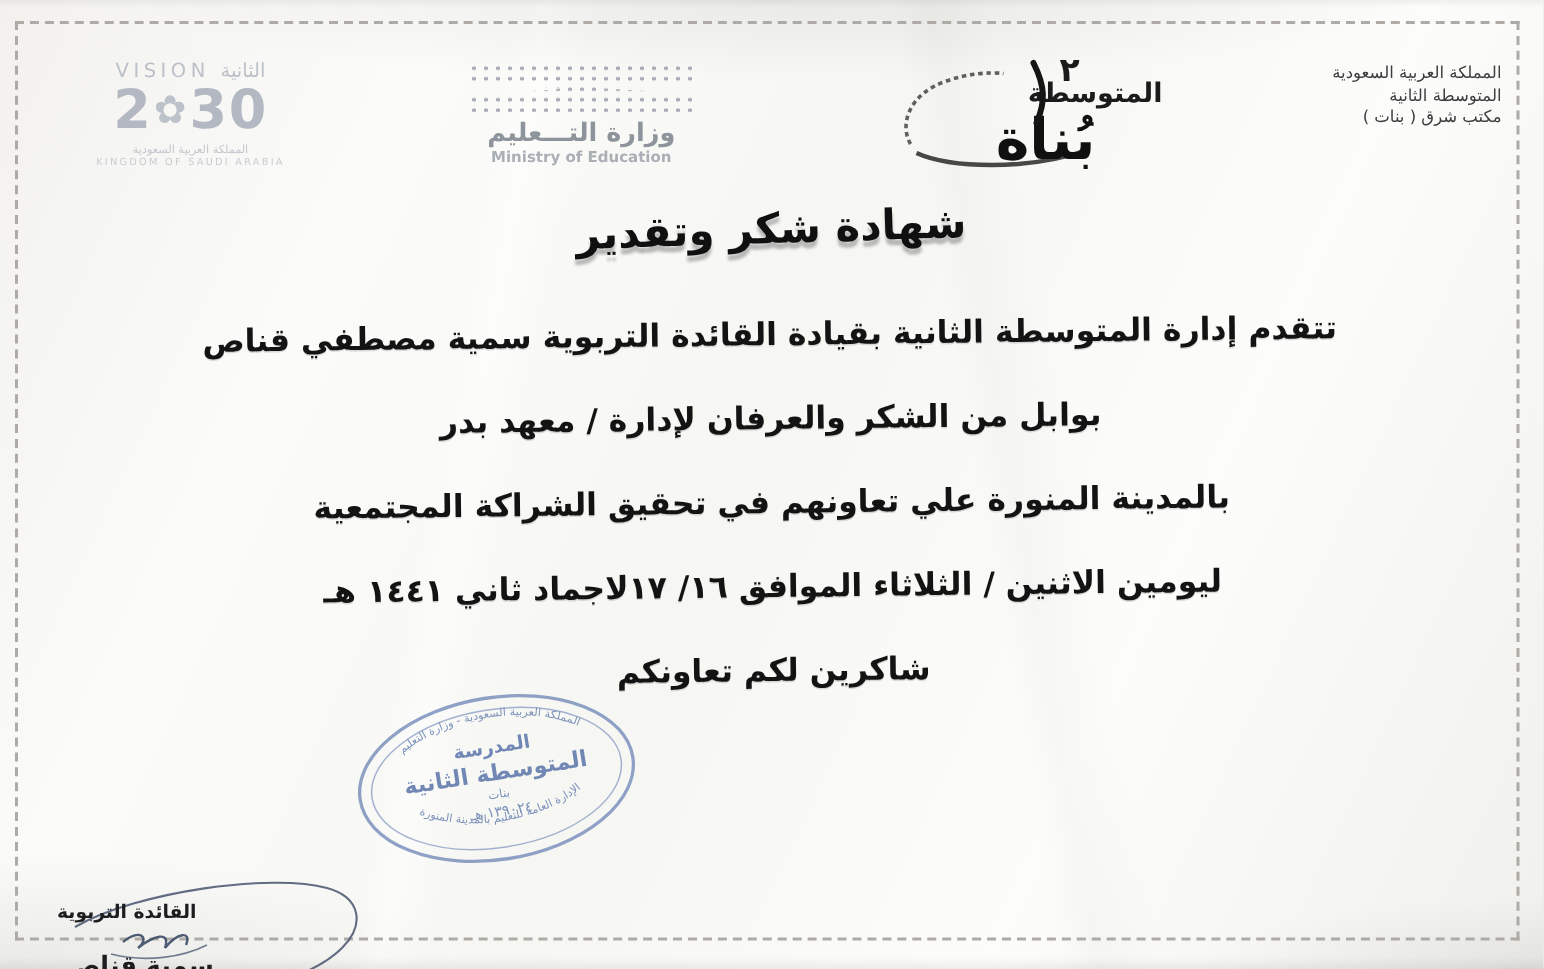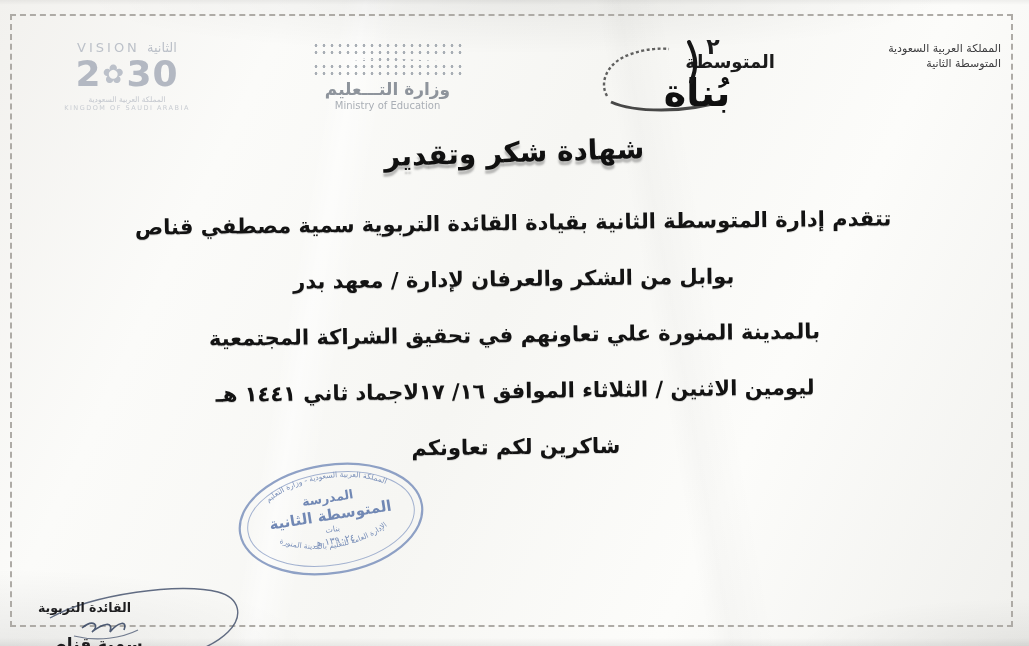--- a/index.html
+++ b/index.html
@@ -52,21 +52,21 @@
 
   .moe-logo { position:absolute; left:295px; top:42px; width:185px; text-align:center; }
   .moe-dots {
     width:152px; height:33px; margin:0 auto 4px auto;
     background-image:radial-gradient(#9aa1a9 1.3px, transparent 1.6px);
     background-size:8px 7px;
     clip-path:polygon(0 0,100% 0,100% 38%,55% 50%,100% 62%,100% 100%,0 100%,0 66%,42% 52%,0 36%);
     opacity:.85;
   }
   .moe-ar { font-size:17px; font-weight:bold; color:#8e949c; letter-spacing:1px; }
-  .moe-en { font-size:10px; color:#aaafb6; margin-top:1px; }
+  .moe-en { font-size:10px; color:#aaafb6; margin-top:1px;font-weight:bold; }
 
   .school-calligraphy { position:absolute; left:593px; top:24px; width:190px; height:96px; }
 
   
   .cert-title {
     position:absolute; top:136px; left:0; width:100%; text-align:center;
   }
   .cert-title span {
     display:inline-block;
     direction:rtl;
@@ -104,20 +104,21 @@
 </head>
 <body>
 
 <div class="page">
 
   <div class="dashed-frame"></div>
 
   <div class="kingdom-block">
     <div>المملكة العربية السعودية</div>
     <div>المتوسطة الثانية</div>
+    <div>مكتب شرق ( بنات )</div>
   </div>
 
   <div class="vision-logo">
     <div class="vision-top">VISION الثانية</div>
     <div class="vision-year">
       <span>2</span>
       <span class="vision-flower">✿</span>
       <span>30</span>
     </div>
     <div class="vision-sub-ar">المملكة العربية السعودية</div>

